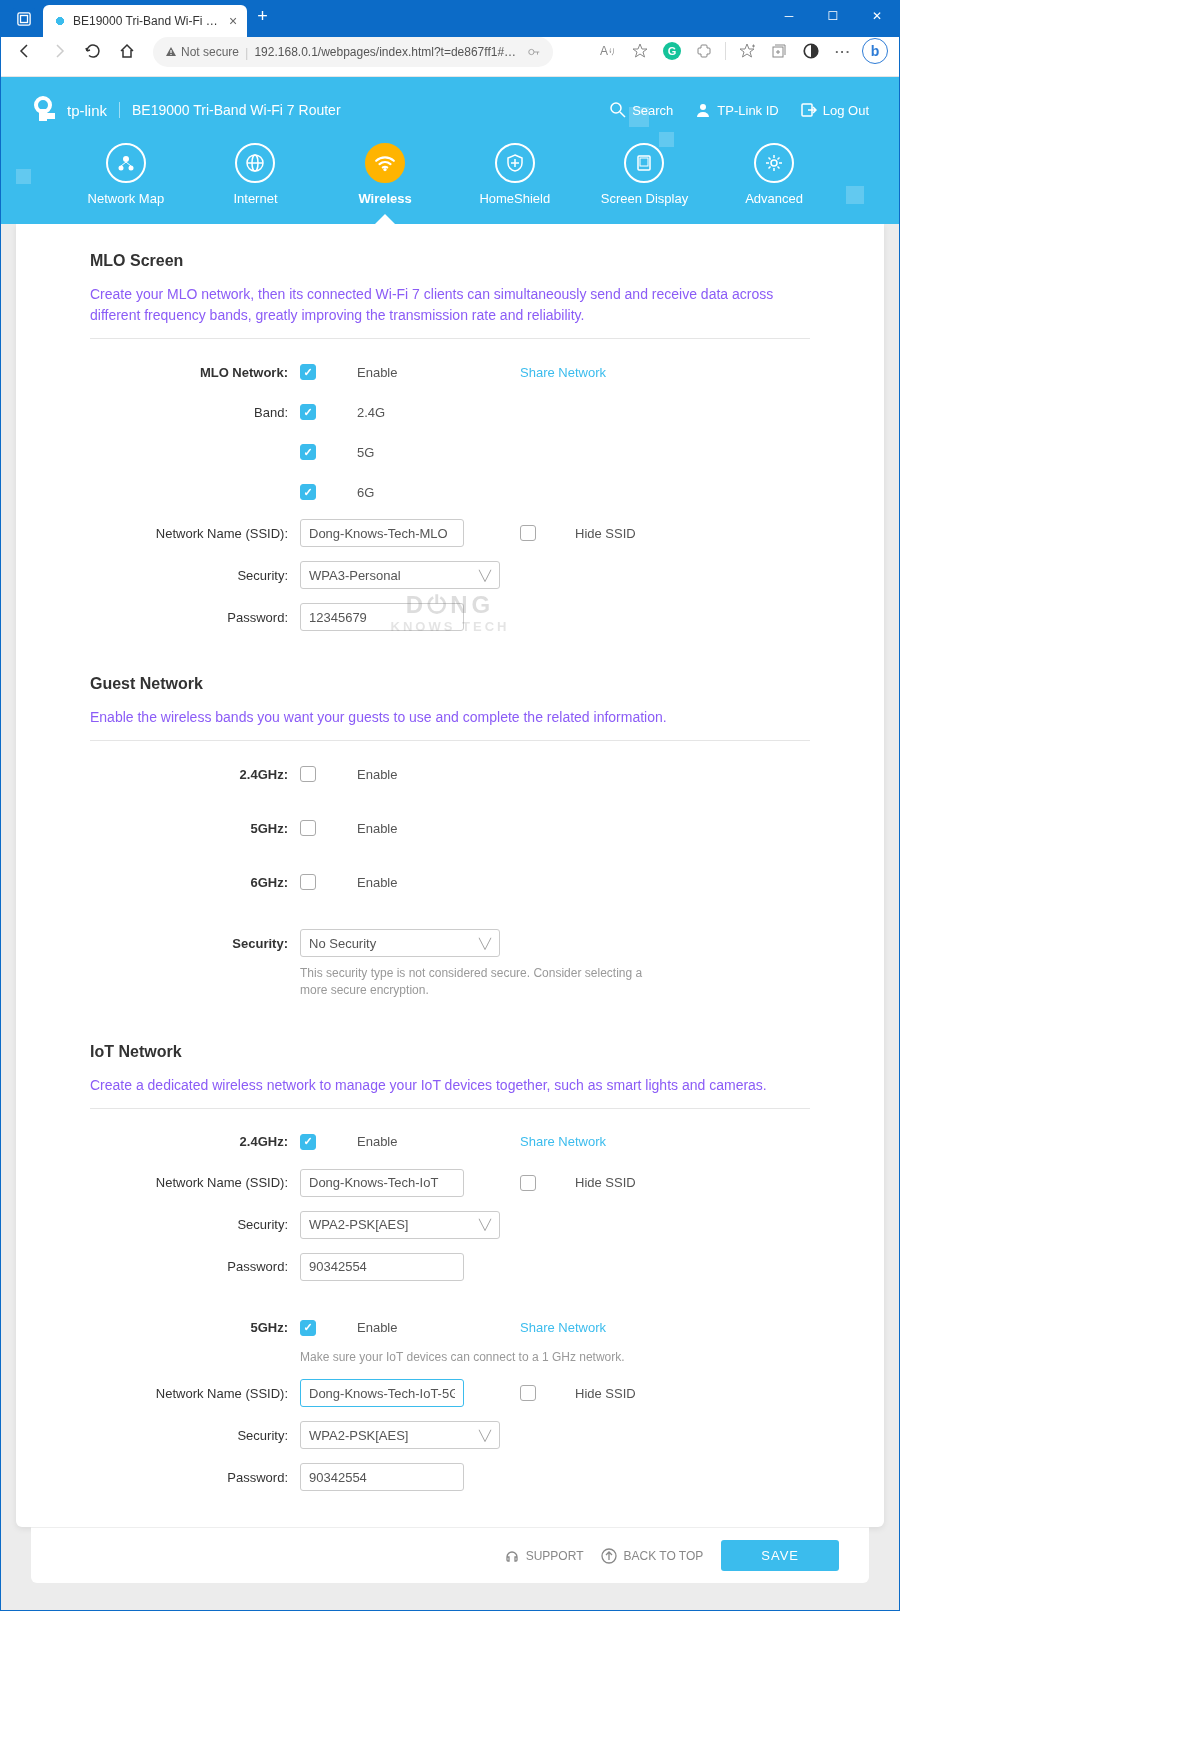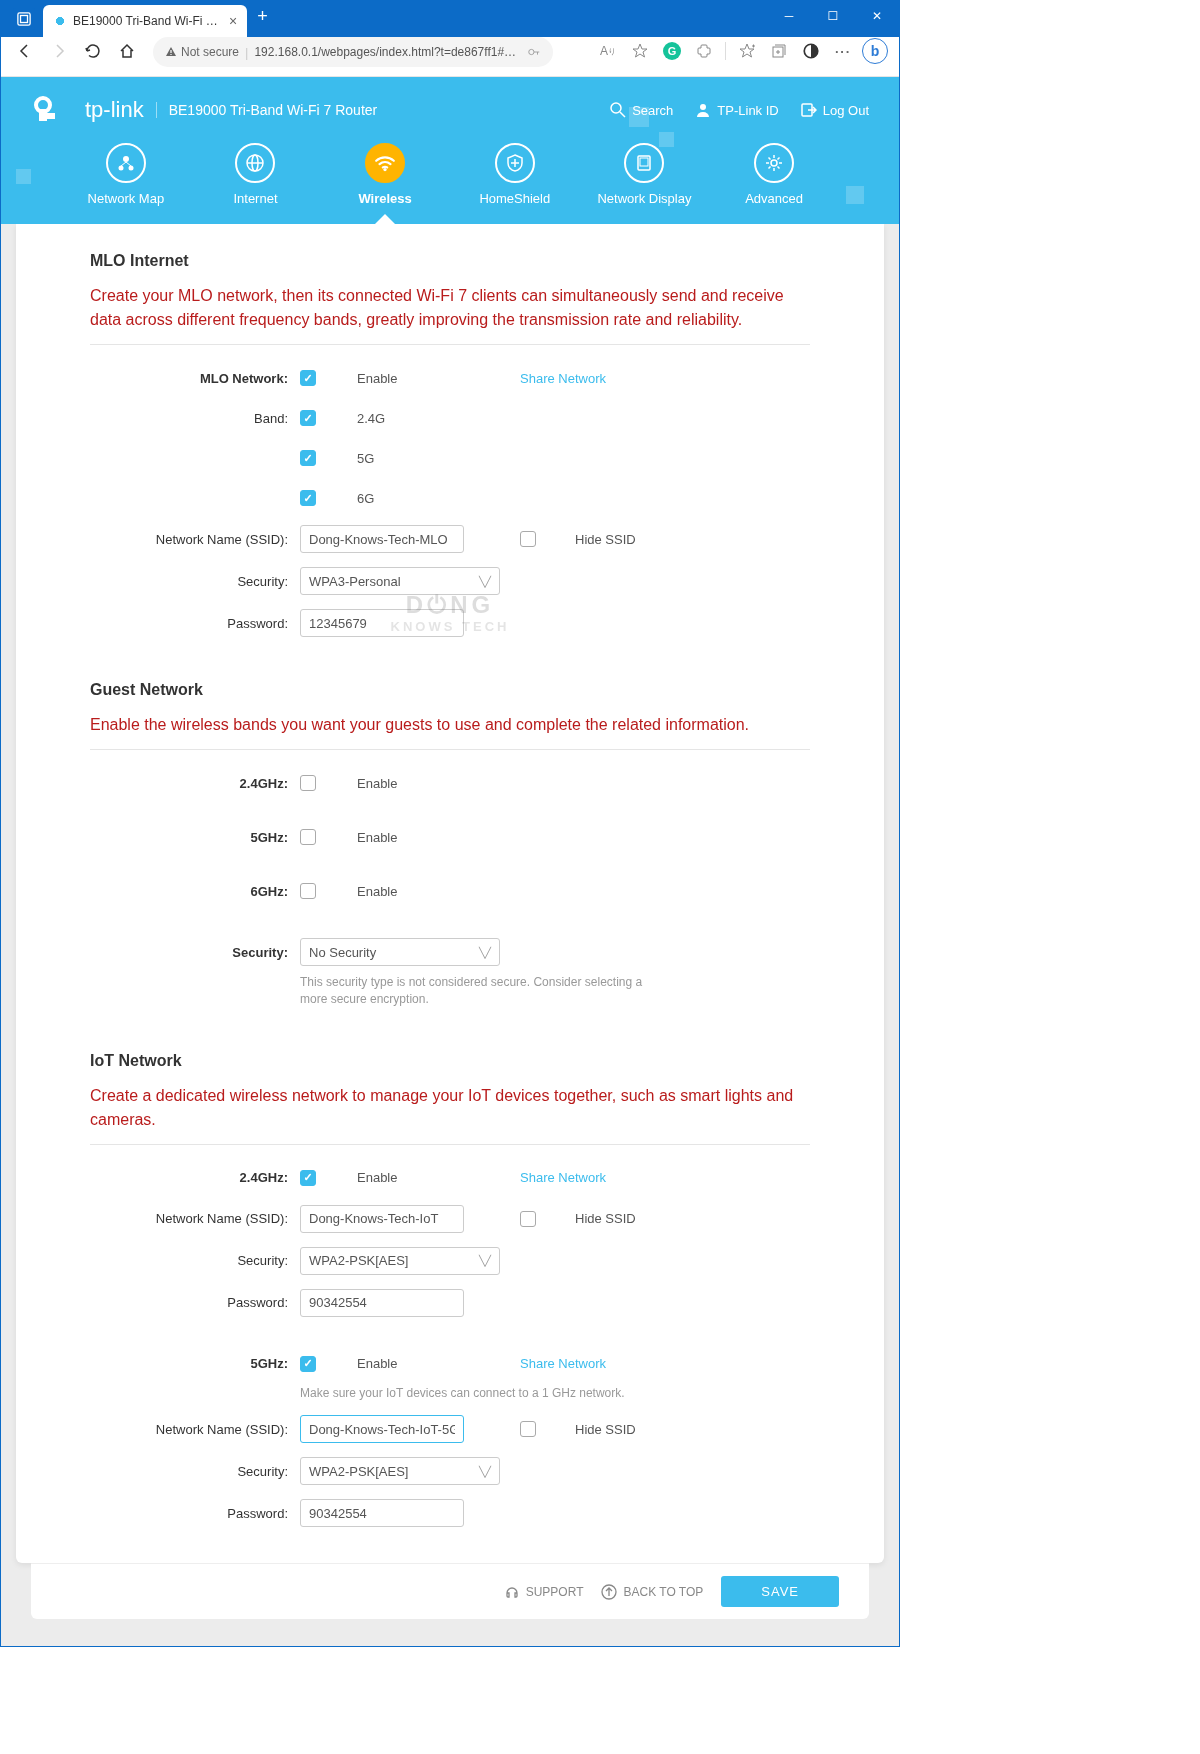--- a/index.html
+++ b/index.html
@@ -26,21 +26,21 @@
 .addr-right { display: flex; align-items: center; gap: 4px; margin-left:auto; }
 .addr-icon { width: 28px; height: 28px; display:flex; align-items:center; justify-content:center; color:#666; cursor:pointer; }
 .addr-sep { width:1px; height:18px; background:#ddd; margin:0 3px; }
 .grammarly { width:18px; height:18px; border-radius:50%; background:#15c39a; color:#fff; display:flex; align-items:center; justify-content:center; font-size:11px; font-weight:bold;}
 .bing { width:26px; height:26px; border:1.5px solid #2e7cd6; border-radius:50%; display:flex; align-items:center; justify-content:center; color:#2e7cd6; font-weight:bold; font-size:14px;}
 
 
 .page-header { background: #3bbced; color: #fff; padding: 18px 30px 0; position: relative; }
 .header-top { display: flex; align-items: center; justify-content: space-between; }
 .logo-area { display: flex; align-items: center; gap: 12px; }
-.tp-logo { display: flex; align-items: center; gap: 24px; font-size: 22px; }
+.tp-logo { display: flex; align-items: center; gap: 6px; font-size: 15px; }
 .tp-logo-icon { width: 30px; height: 30px; }
 .model { font-size: 14px; border-left: 1px solid rgba(255,255,255,0.5); padding-left: 12px; }
 .header-links { display: flex; gap: 22px; align-items: center; }
 .h-link { display: flex; align-items: center; gap: 6px; color: #fff; text-decoration: none; font-size: 13px; cursor:pointer;}
 .h-link svg { width: 16px; height: 16px; }
 
 .nav-tabs { display: flex; justify-content: space-around; margin-top: 18px; padding: 0 30px 18px; }
 .nav-tab { display: flex; flex-direction: column; align-items: center; gap: 8px; cursor: pointer; position: relative; min-width: 110px;}
 .nav-icon { width: 40px; height: 40px; border: 2px solid #fff; border-radius: 50%; display: flex; align-items: center; justify-content: center; }
 .nav-tab.active .nav-icon { background: #ffb400; border-color: #ffb400; }
@@ -48,21 +48,21 @@
 .nav-tab.active .nav-label { font-weight: bold; }
 .nav-tab.active::after { content:''; position:absolute; bottom:-18px; left:50%; transform:translateX(-50%); width:0; height:0; border-left:10px solid transparent; border-right:10px solid transparent; border-bottom:10px solid #fff;}
 
 .deco { position:absolute; width:20px; height:20px; background:rgba(255,255,255,0.2); }
 
 
 .content-wrap { background: #ececec; padding: 0 15px 15px; }
 .content { background: #fff; border-radius: 0 0 6px 6px; padding: 28px 0 12px; min-height: 600px; box-shadow: 0 2px 6px rgba(0,0,0,0.08); }
 .section { padding: 0 30px 30px; max-width: 780px; margin: 0 auto;}
 .sec-title { font-size: 16px; font-weight: bold; color: #333; margin-bottom: 14px; }
-.sec-desc { font-size: 16px; color: #b91c1c; line-height: 1.5; padding-bottom: 12px; border-bottom: 1px solid #e5e5e5; margin-bottom: 20px; }
+.sec-desc { font-size: 14px; color: #8b5cf6; line-height: 1.5; padding-bottom: 12px; border-bottom: 1px solid #e5e5e5; margin-bottom: 20px; }
 
 .form-row { display: flex; align-items: center; margin-bottom: 14px; min-height: 26px; position: relative; }
 .form-label { width: 210px; text-align: right; font-size: 13px; color: #333; padding-right: 12px; }
 .form-label.bold { font-weight: bold; }
 .form-ctrl { display: flex; align-items: center; gap: 8px; flex: 1;}
 .cbox { width: 16px; height: 16px; border: 1px solid #3bbced; border-radius: 3px; cursor: pointer; display:inline-flex; align-items:center; justify-content:center; flex-shrink:0;}
 .cbox.checked { background: #3bbced; }
 .cbox.checked::after { content:'✓'; color:#fff; font-size:11px; font-weight:bold; }
 .cbox.unchecked { border-color: #aaa; }
 .cbox-label { font-size: 13px; color: #555; margin-left: 33px; }
@@ -269,39 +269,39 @@
           </div>
           <span class="nav-label">HomeShield</span>
         </div>
     <div class="nav-tab">
           <div class="nav-icon">
             <svg width="20" height="20" viewBox="0 0 20 20">
               <rect x="4" y="3" width="12" height="14" rx="1" fill="none" stroke="#fff" stroke-width="1.5"></rect>
               <rect x="6" y="5" width="8" height="8" fill="none" stroke="#fff"></rect>
             </svg>
           </div>
-          <span class="nav-label">Network Display</span>
+          <span class="nav-label">Screen Display</span>
         </div>
     <div class="nav-tab">
           <div class="nav-icon">
             <svg width="20" height="20" viewBox="0 0 20 20">
               <circle cx="10" cy="10" r="3" fill="none" stroke="#fff" stroke-width="1.5"></circle>
               <path d="M10 2 v3 M10 15 v3 M2 10 h3 M15 10 h3 M4.5 4.5 l2 2 M13.5 13.5 l2 2 M15.5 4.5 l-2 2 M6.5 13.5 l-2 2" stroke="#fff" stroke-width="1.5"></path>
             </svg>
           </div>
           <span class="nav-label">Advanced</span>
         </div>
   </div>
 </div>
 
 <div class="content-wrap">
 <div class="content">
 
   <div class="section">
-    <div class="sec-title">MLO Internet</div>
+    <div class="sec-title">MLO Screen</div>
     <div class="sec-desc">Create your MLO network, then its connected Wi-Fi 7 clients can simultaneously send and receive data across different frequency bands, greatly improving the transmission rate and reliability.</div>
     <div class="form-row">
       <div class="form-label bold">MLO Network:</div>
       <div class="form-ctrl">
               <span class="cbox checked"></span>
               <span class="cbox-label">Enable</span>
             </div>
       <span class="share-link">Share Network</span>
     </div>
     <div class="form-row">

